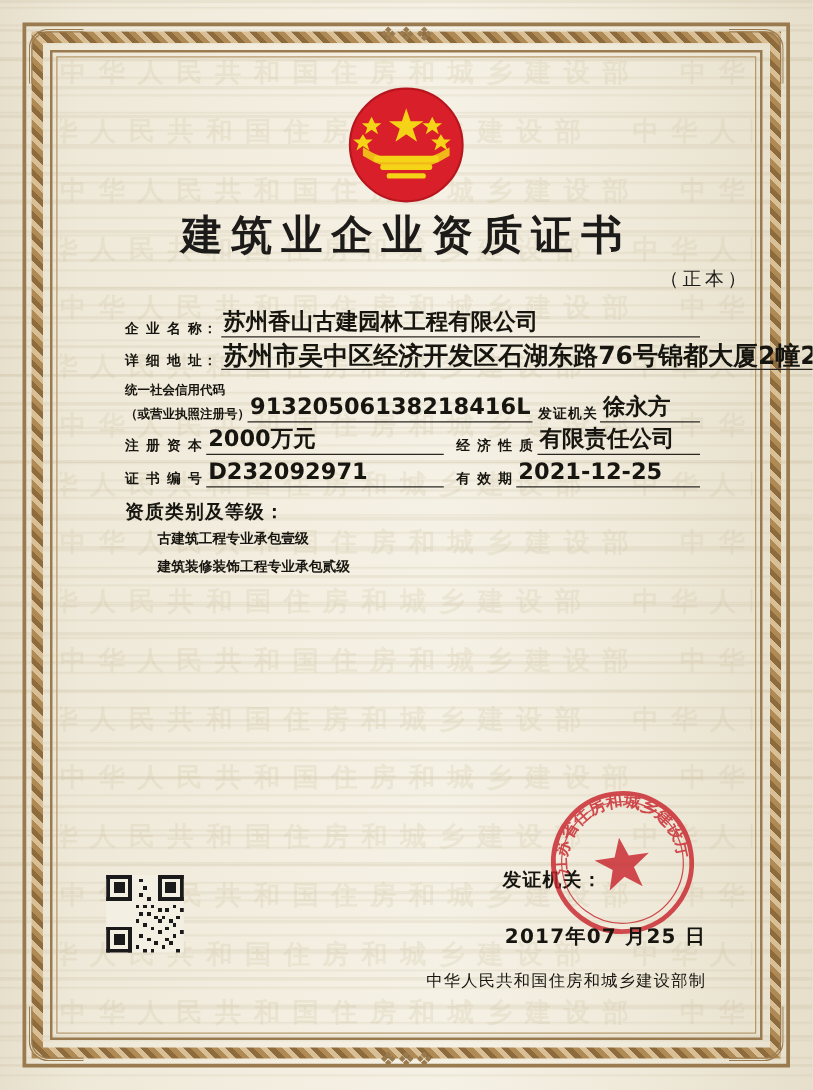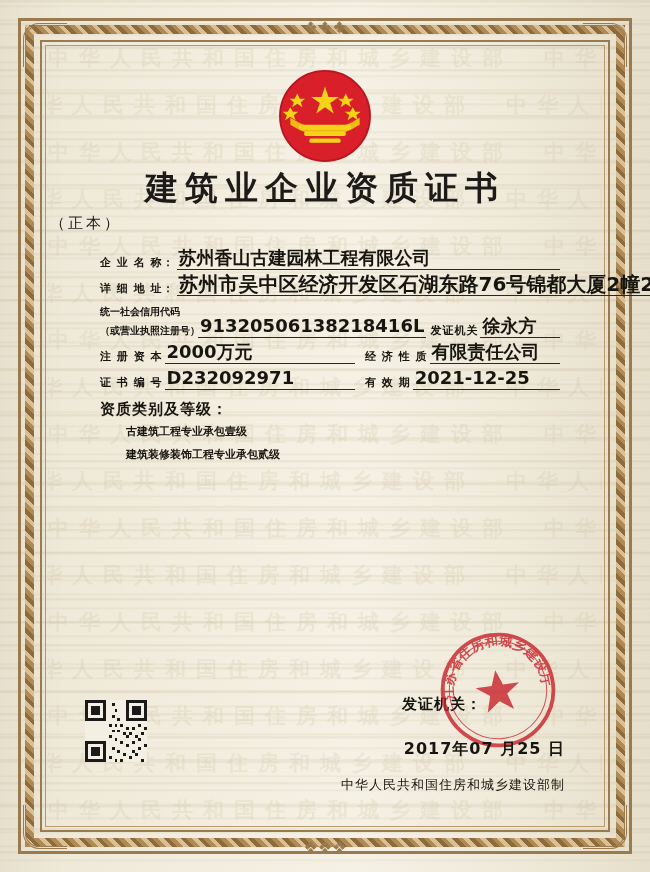--- a/index.html
+++ b/index.html
@@ -92,21 +92,21 @@
   .emblem{
     position:absolute;left:50%;top:14px;transform:translateX(-50%);
     width:104px;height:104px;
   }
   .title{
     position:absolute;top:116px;left:0;right:0;text-align:center;
     font-size:33px;font-weight:700;color:#1d1b19;letter-spacing:7px;
     font-family:"DejaVu Sans","Liberation Sans",sans-serif;
   }
   .subtitle{
-    position:absolute;top:164px;left:0;right:0;text-align:left;
+    position:absolute;top:164px;left:0;right:0;text-align:right;
     font-size:15px;color:#1d1b19;letter-spacing:3px;
   }
 
   .fields{position:absolute;top:198px;left:50px;right:40px;}
   .row{display:flex;align-items:flex-end;margin-bottom:4px;}
   .lbl{
     font-size:11px;color:#17150f;font-weight:700;
     letter-spacing:1px;white-space:nowrap;
   }
   .val{

